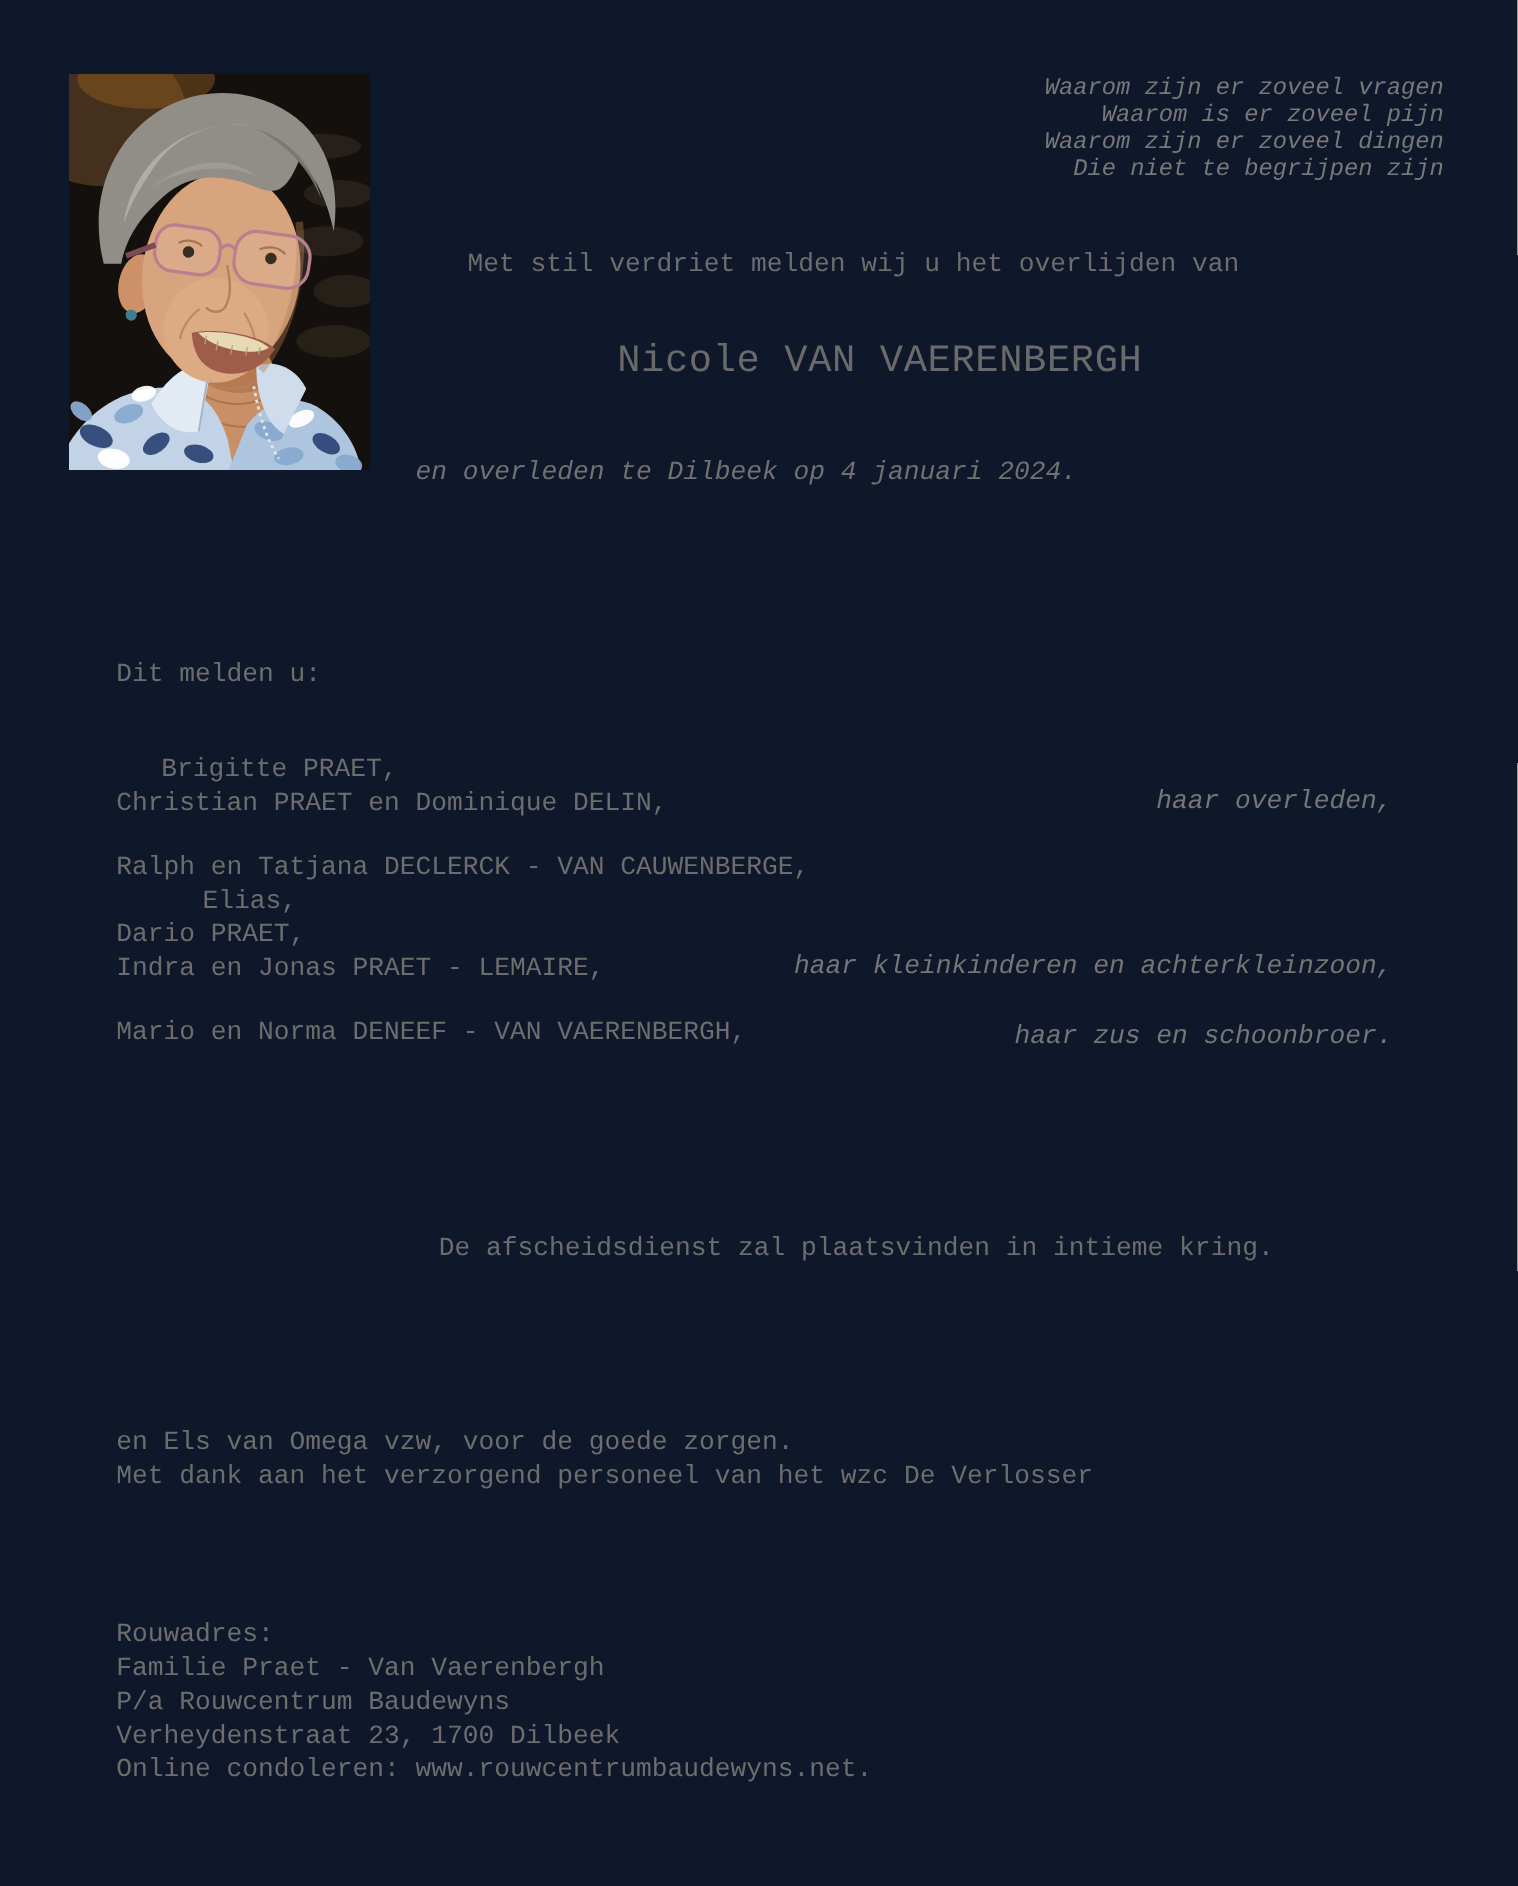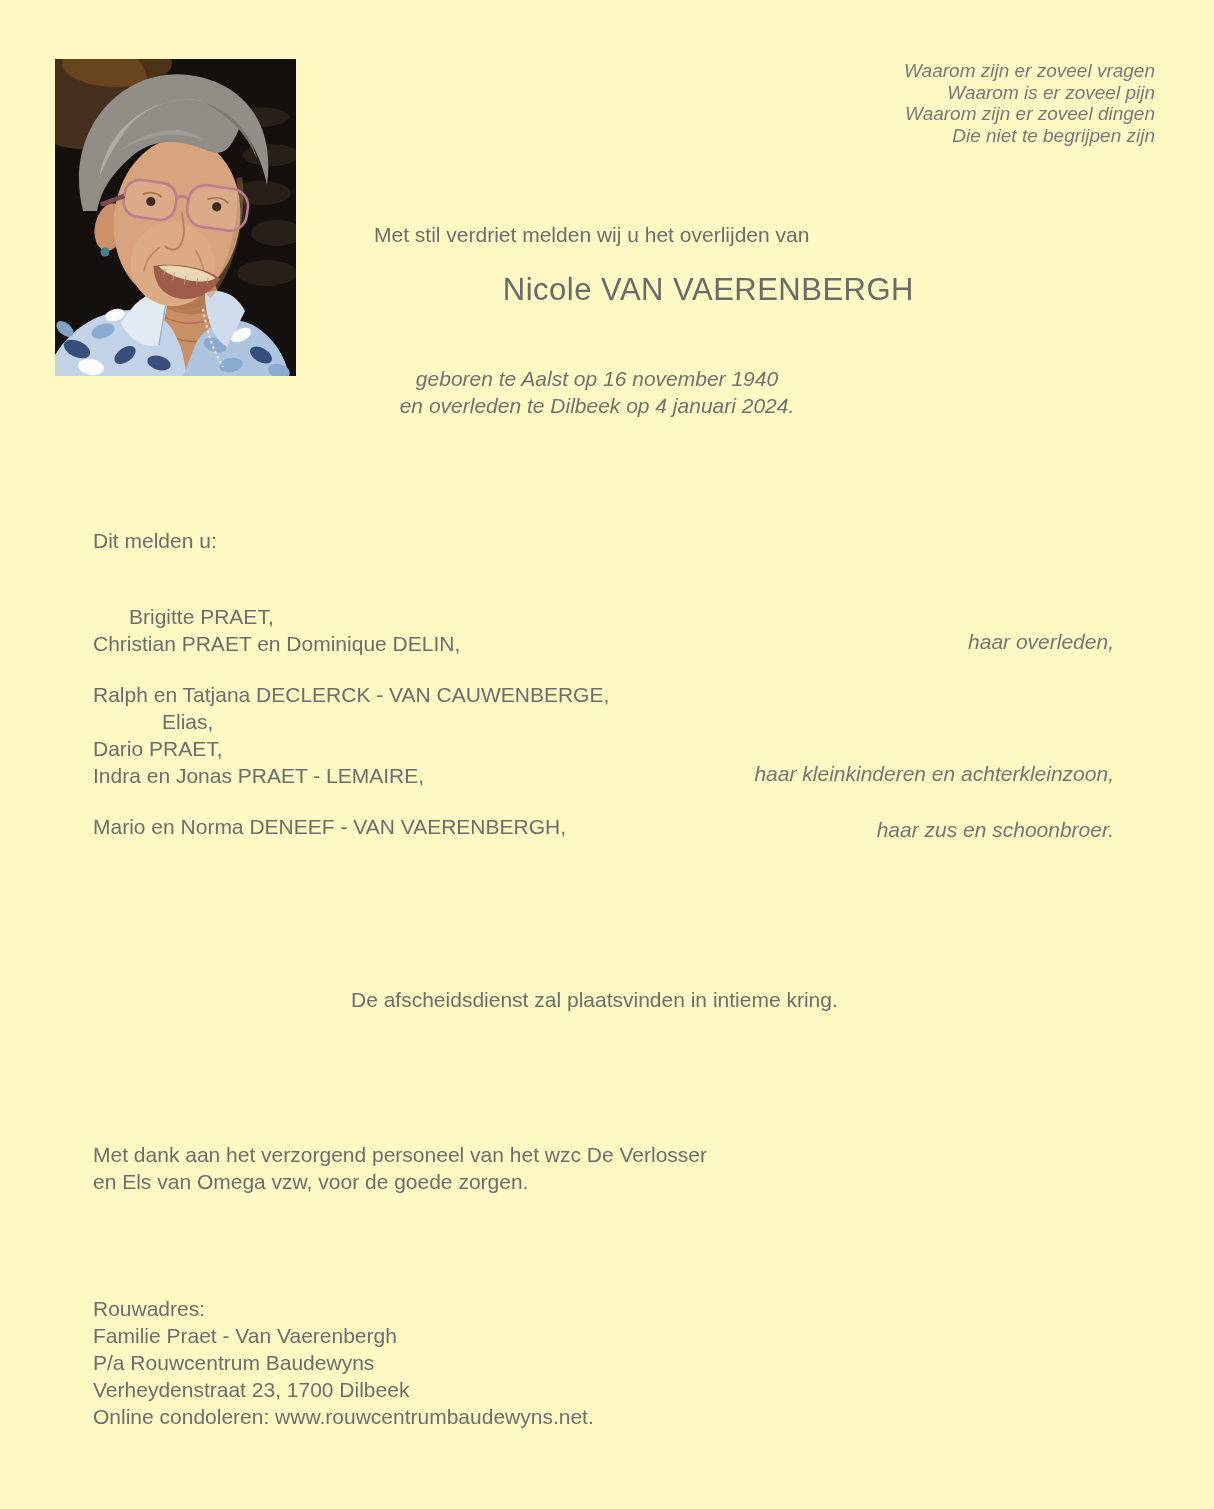--- a/index.html
+++ b/index.html
@@ -1,21 +1,21 @@
 <!DOCTYPE html>
 <html><head>
 <meta charset="utf-8">
 <style>
   html, body { margin: 0; padding: 0; background: #ffffff; }
   .page {
     position: relative;
     width: 1214px;
     height: 1509px;
-    background: #fef9c3;
-    font-family: Liberation Sans, sans-serif;
+    background: #0f172a;
+    font-family: Liberation Mono, monospace;
     color: #6d6d6d;
     overflow: hidden;
   }
   .abs { position: absolute; }
   .roman { font-size: 21px; line-height: 27px; white-space: nowrap; }
 
   .photo-frame {
     left: 55px; top: 59px; width: 241px; height: 317px;
     overflow: hidden;
   }
@@ -24,21 +24,21 @@
   .poem {
     top: 60px; right: 59px;
     text-align: right;
     font-style: italic;
     font-size: 19px;
     line-height: 21.6px;
     color: #787878;
     white-space: nowrap;
   }
 
-  .announcement { left: 374px; top: 201px; font-size: 21px; color: #6d6d6d; margin-top: 22px; }
+  .announcement { left: 374px; top: 201px; font-size: 21px; color: #6d6d6d; }
 
   .deceased-name {
     left: 300px; top: 272px; width: 614px;
     text-align: right;
     font-size: 31px;
     letter-spacing: 0.5px;
     color: #6a6a6a;
     white-space: nowrap;
   }
 
@@ -162,21 +162,20 @@
     <div>Waarom is er zoveel pijn</div>
     <div>Waarom zijn er zoveel dingen</div>
     <div>Die niet te begrijpen zijn</div>
   </div>
 
   <div class="abs announcement block">Met stil verdriet melden wij u het overlijden van</div>
 
   <div class="abs deceased-name">Nicole VAN VAERENBERGH</div>
 
   <div class="abs birth-death">
-    <div>geboren te Aalst op 16 november 1940</div>
     <div>en overleden te Dilbeek op 4 januari 2024.</div>
   </div>
 
   <div class="abs roman" style="left:93px; top:527px;">Dit melden u:</div>
 
   <div class="abs roman" style="left:93px; top:603px;margin-left:36px;">Brigitte PRAET,</div>
   <div class="abs roman" style="left:93px; top:630px;">Christian PRAET en Dominique DELIN,</div>
   <div class="relation" style="top:630px;">haar overleden,</div>
 
   <div class="abs roman" style="left:93px; top:681px;">Ralph en Tatjana DECLERCK - VAN CAUWENBERGE,</div>
@@ -184,22 +183,22 @@
   <div class="abs roman" style="left:93px; top:735px;">Dario PRAET,</div>
   <div class="abs roman" style="left:93px; top:762px;">Indra en Jonas PRAET - LEMAIRE,</div>
   <div class="relation" style="top:762px;">haar kleinkinderen en achterkleinzoon,</div>
 
   <div class="abs roman" style="left:93px; top:813px;">Mario en Norma DENEEF - VAN VAERENBERGH,</div>
   <div class="relation" style="top:818px;">haar zus en schoonbroer.</div>
 
   <div class="abs roman service-line">De afscheidsdienst zal plaatsvinden in intieme kring.</div>
 
   <div class="abs roman" style="left:93px; top:1141px;">
+    <div>en Els van Omega vzw, voor de goede zorgen.</div>
     <div>Met dank aan het verzorgend personeel van het wzc De Verlosser</div>
-    <div>en Els van Omega vzw, voor de goede zorgen.</div>
   </div>
 
   <div class="abs roman" style="left:93px; top:1295px;">
     <div>Rouwadres:</div>
     <div>Familie Praet - Van Vaerenbergh</div>
     <div>P/a Rouwcentrum Baudewyns</div>
     <div>Verheydenstraat 23, 1700 Dilbeek</div>
     <div>Online condoleren: www.rouwcentrumbaudewyns.net.</div>
   </div>
 

